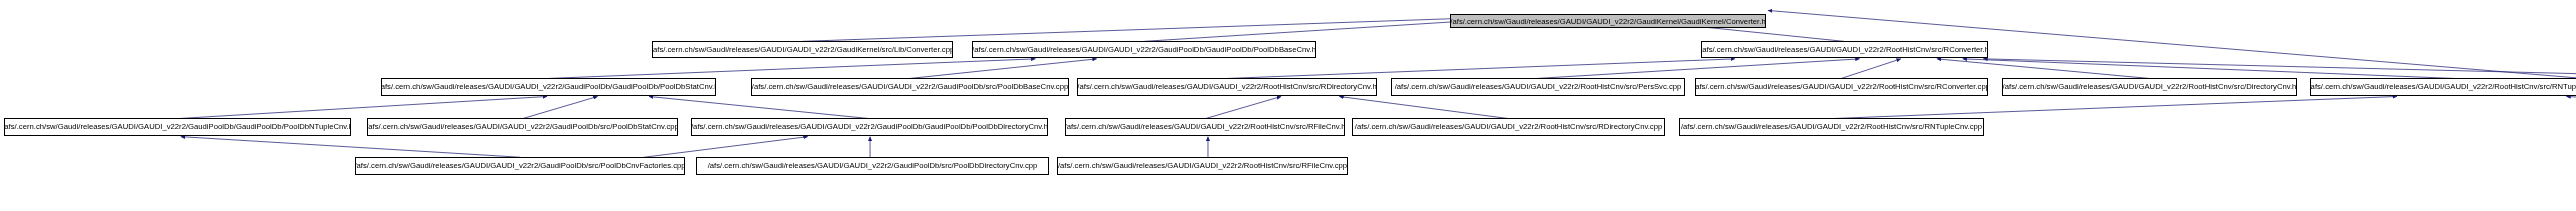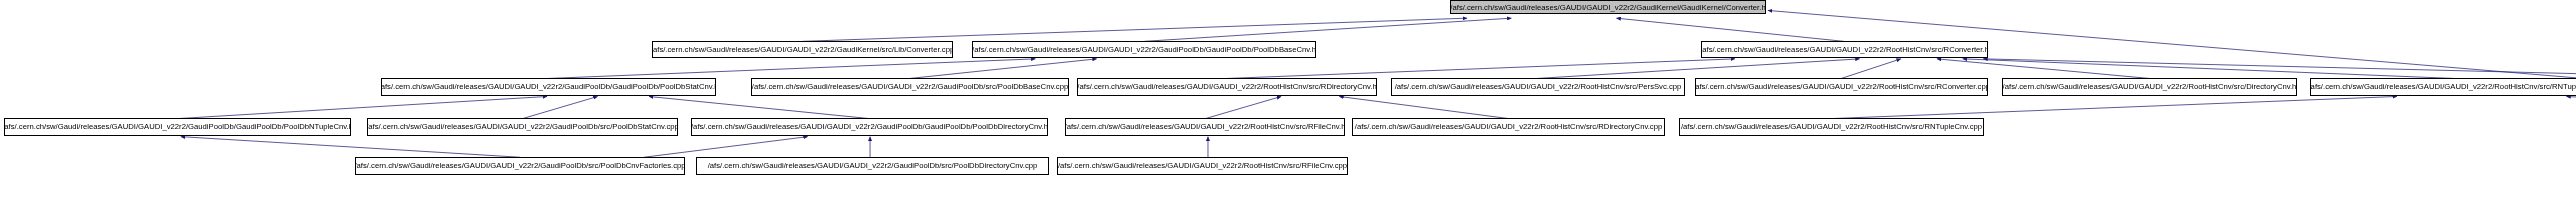--- a/index.html
+++ b/index.html
@@ -74,21 +74,21 @@
         <line x1="5760" y1="230" x2="4982" y2="187" stroke="#191970" stroke-width="1.4" marker-end="url(#arrow)"></line>
         <line x1="5260" y1="230" x2="5254" y2="187" stroke="#191970" stroke-width="1.4" marker-end="url(#arrow)"></line>
         <line x1="1010" y1="305" x2="351" y2="265" stroke="#191970" stroke-width="1.4" marker-end="url(#arrow)"></line>
         <line x1="1250" y1="305" x2="1568" y2="265" stroke="#191970" stroke-width="1.4" marker-end="url(#arrow)"></line>
         <line x1="1689" y1="305" x2="1689" y2="265" stroke="#191970" stroke-width="1.4" marker-end="url(#arrow)"></line>
         <line x1="2345" y1="305" x2="2345" y2="265" stroke="#191970" stroke-width="1.4" marker-end="url(#arrow)"></line>
         <line x1="5932" y1="305" x2="5932" y2="265" stroke="#191970" stroke-width="1.4" marker-end="url(#arrow)"></line>
       </g>
   </svg>
   <div id="nodes">
-      <div class="node root" style="left: 1450px; top: 0; width: 316px; height: 14.4px; background: rgb(191, 191, 191); border-color: rgb(0, 0, 0); color: rgb(0, 0, 0);">
+      <div class="node root" style="left: 1450px; top: 14px; width: 316px; height: 14.4px; background: rgb(191, 191, 191); border-color: rgb(0, 0, 0); color: rgb(0, 0, 0);">
         <span>/afs/.cern.ch/sw/Gaudi/releases/GAUDI/GAUDI_v22r2/GaudiKernel/GaudiKernel/Converter.h</span>
       </div>
       <div class="node" style="left: 652px; top: 41px; width: 301px; height: 17px; background: rgb(255, 255, 255); border-color: rgb(0, 0, 0); color: rgb(0, 0, 0);">
         <span>/afs/.cern.ch/sw/Gaudi/releases/GAUDI/GAUDI_v22r2/GaudiKernel/src/Lib/Converter.cpp</span>
       </div>
       <div class="node" style="left: 972px; top: 41px; width: 344px; height: 17px; background: rgb(255, 255, 255); border-color: rgb(0, 0, 0); color: rgb(0, 0, 0);">
         <span>/afs/.cern.ch/sw/Gaudi/releases/GAUDI/GAUDI_v22r2/GaudiPoolDb/GaudiPoolDb/PoolDbBaseCnv.h</span>
       </div>
       <div class="node" style="left: 1701px; top: 41px; width: 287px; height: 17px; background: rgb(255, 255, 255); border-color: rgb(0, 0, 0); color: rgb(0, 0, 0);">
         <span>/afs/.cern.ch/sw/Gaudi/releases/GAUDI/GAUDI_v22r2/RootHistCnv/src/RConverter.h</span>

